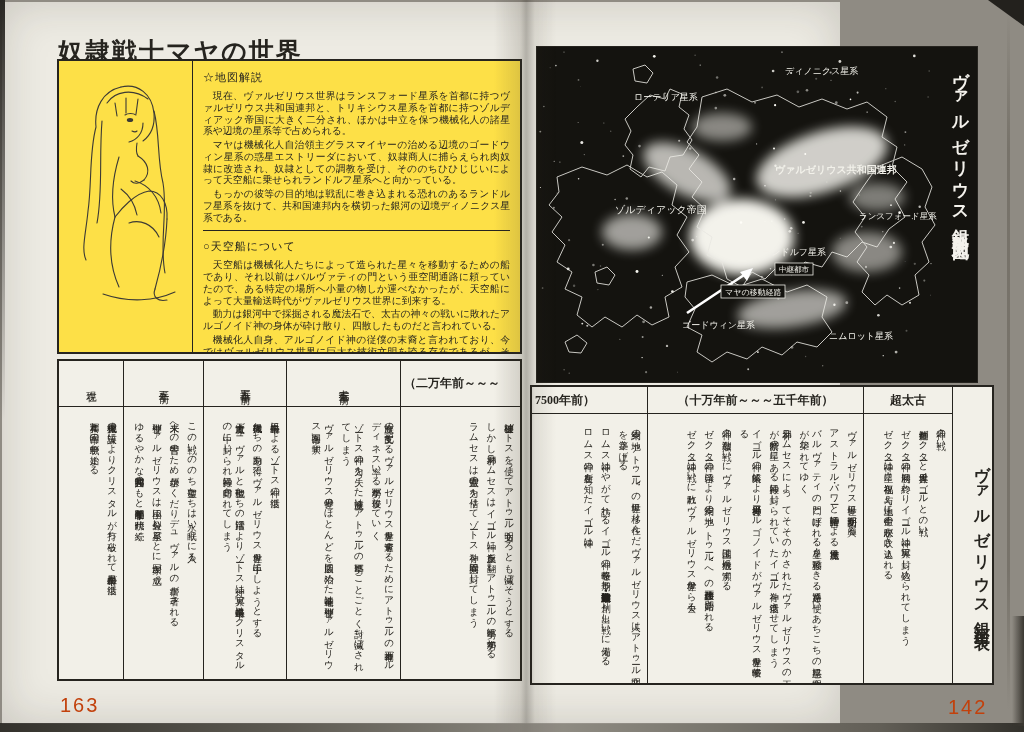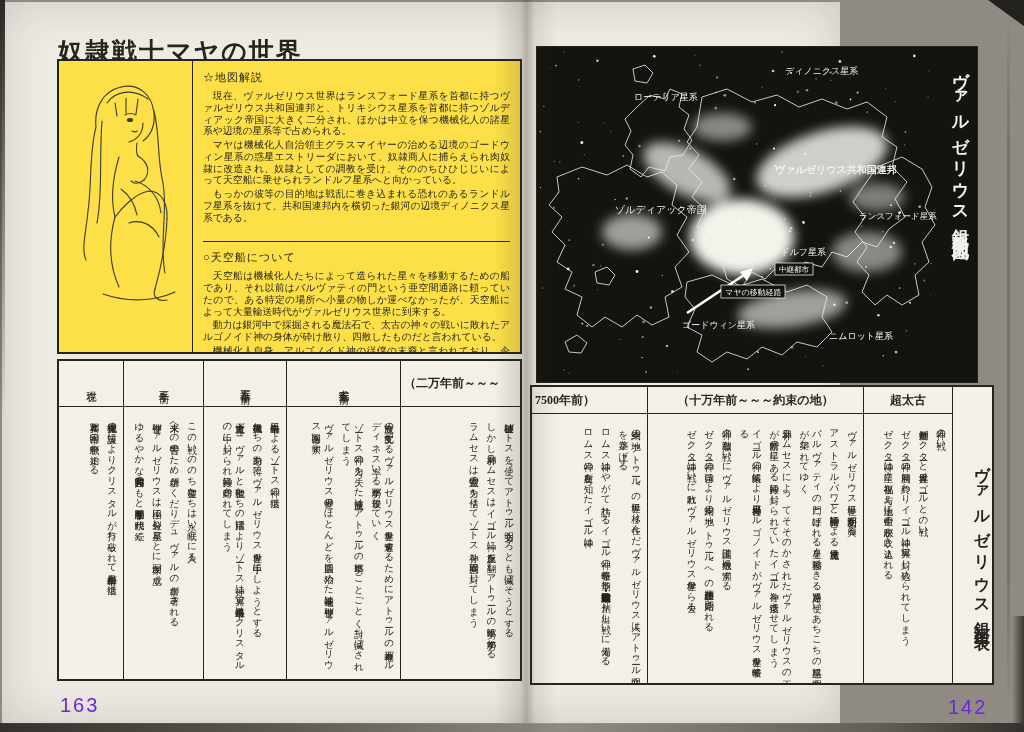--- a/index.html
+++ b/index.html
@@ -26,22 +26,22 @@
     background:linear-gradient(90deg,rgba(60,52,40,0) 0%,rgba(60,52,40,.16) 42%,rgba(45,40,32,.30) 52%,rgba(60,52,40,.10) 66%,rgba(60,52,40,0) 100%);}
 
   
   .page-title{position:absolute;left:56px;top:16px;font-size:25px;font-weight:700;letter-spacing:2px;}
   .info-box{position:absolute;left:55px;top:57px;width:465px;height:295px;
     border:2px solid #26241f;display:flex;background:#fde047;box-sizing:border-box;}
   .illu-cell{width:133px;border-right:1.5px solid #26241f;flex:none;overflow:hidden;}
   .notes-cell{flex:1;padding:7px 10px 6px 10px;overflow:hidden;}
   .note-heading{font-size:11px;margin:2px 0 5px 0;letter-spacing:1px;}
   .note-p{font-size:9.8px;line-height:1.2;margin:0 0 2px 0;text-indent:1em;text-align:justify;}
-  .note-sec2{border-top:1.5px solid #26241f;margin-top:18px;padding-top:6px;}
-  .page-num{position:absolute;font-family:"Liberation Sans",sans-serif;font-size:20px;letter-spacing:2px;color:#6d28d9;}
+  .note-sec2{border-top:1.5px solid #26241f;margin-top:7px;padding-top:6px;}
+  .page-num{position:absolute;font-family:"Liberation Sans",sans-serif;font-size:20px;letter-spacing:2px;color:#c2410c;}
   .pn-left{left:58px;top:692px;}
   .pn-right{left:946px;top:694px;}
 
   
   .map-wrap{position:absolute;left:535px;top:45px;width:440px;height:335px;background:#8b5cf6;
     box-shadow:0 0 0 1px #26241f;}
   .map-title{position:absolute;right:5px;top:12px;height:315px;writing-mode:vertical-rl;
     color:#f4f2ec;font-size:17px;font-weight:700;letter-spacing:3px;z-index:5;}
   .map-svg{position:absolute;left:0;top:0;}
 
@@ -377,21 +377,21 @@
   <div class="tl tl-right">
     <div class="tl-col" style="width:115px">
       <div class="tl-head h start">7500年前）</div>
       <div class="tl-body">
           <div class="tl-ev">約束の地“アトゥール”の世界に移り住んだヴァルゼリウス人はアトゥール文明を築き上げる</div>
           <div class="tl-ev">ロムス神はやがて訪れるイゴール神の侵略を予期し竜神族・巨人族・妖精族・聖獣・六神体を創り出し戦いに備える</div>
           <div class="tl-ev">ロムス神の所在を知ったイゴール神は</div>
         </div>
     </div>
     <div class="tl-col" style="width:216px">
-      <div class="tl-head h">（十万年前～～～約束の地）</div>
+      <div class="tl-head h">（十万年前～～～五千年前）</div>
       <div class="tl-body">
           <div class="tl-ev">ヴァルゼリウス世界に初期文明が興る</div>
           <div class="tl-ev">アストラル・パワーと神聖言語による魔法世界</div>
           <div class="tl-ev">バルヴァティの門と呼ばれる星々を移動できる通路を使いあちこちの惑星に文明が築かれてゆく</div>
           <div class="tl-ev">邪神ラムセスによってそそのかされたヴァルゼリウスの王が禁断の星にある神殿に封じられていたイゴール神を復活させてしまう</div>
           <div class="tl-ev">イゴール神の策略により男世界神アルゴノイドがヴァルゼリウス世界を侵略する</div>
           <div class="tl-ev">神々の激烈な戦いにヴァルゼリウス王国は危機に瀕する</div>
           <div class="tl-ev">ゼクター神の啓示により約束の地“アトゥール”への大移住計画が開始される</div>
           <div class="tl-ev">ゼクター神は戦いに敗れヴァルゼリウス世界から去る</div>
         </div>

